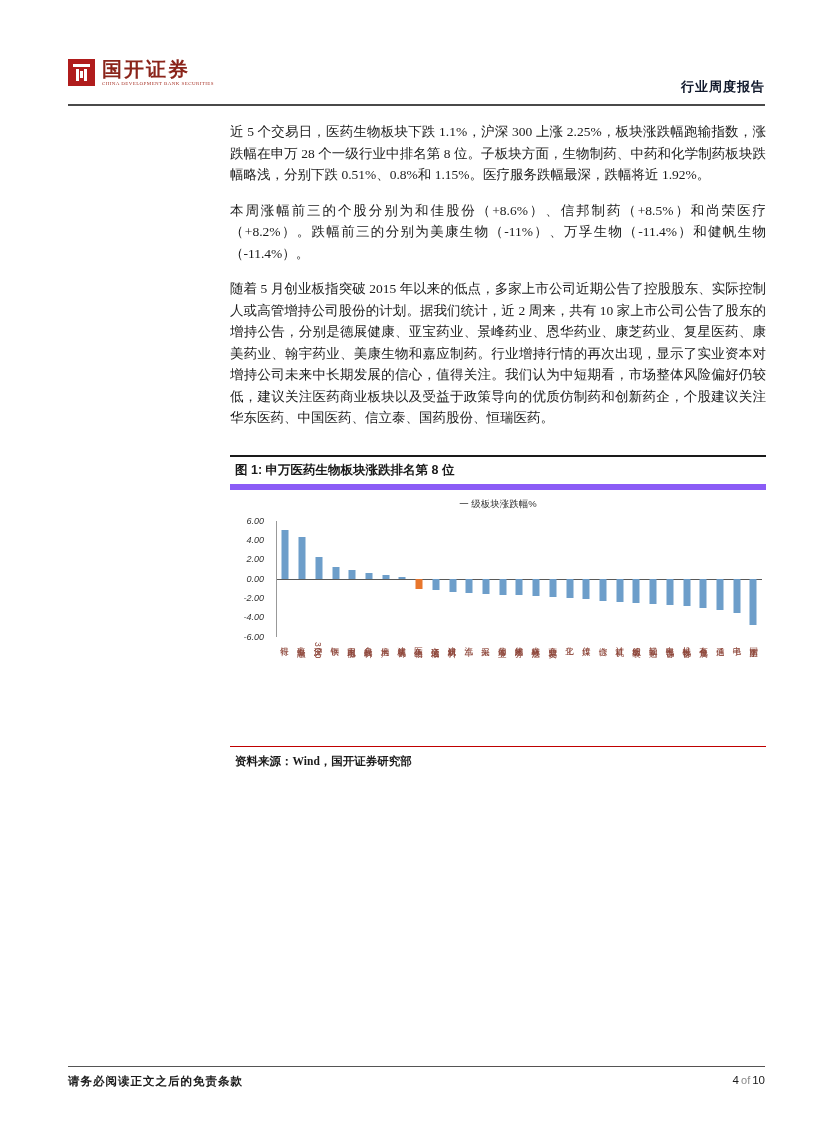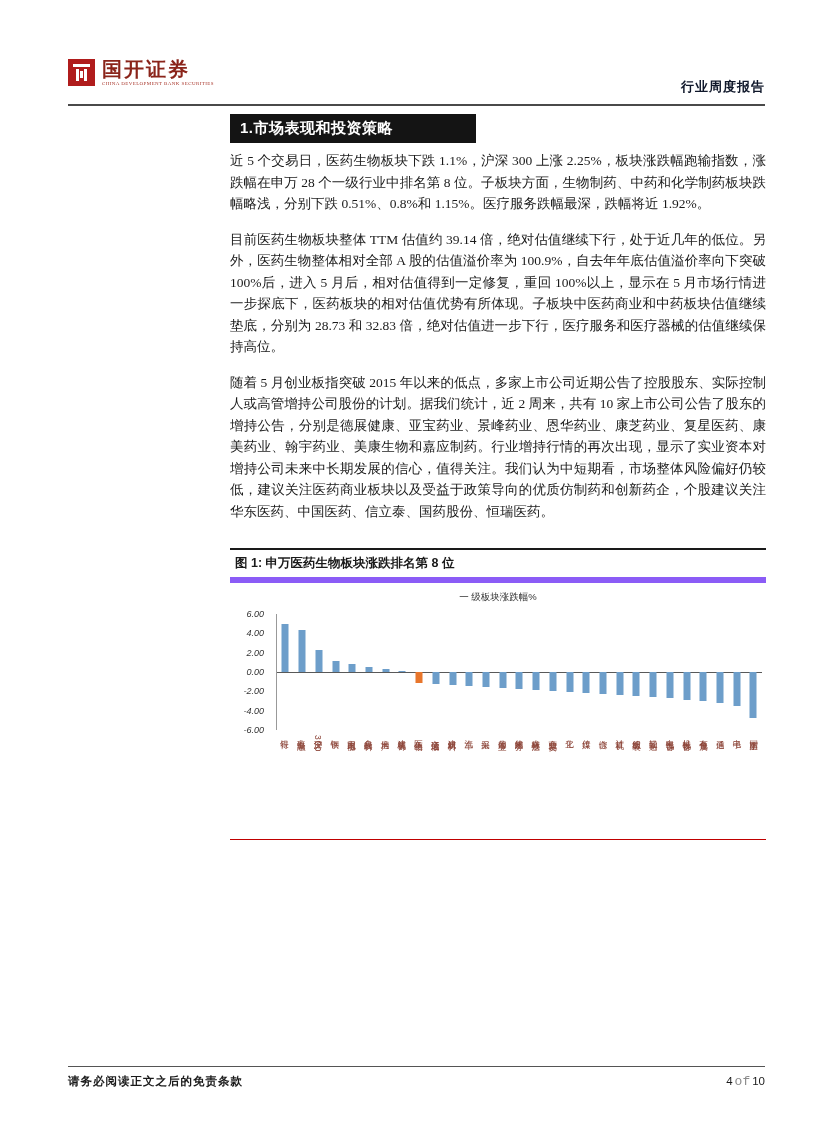--- a/index.html
+++ b/index.html
@@ -52,21 +52,21 @@
   .x-label-slot { flex:1 1 0; display:flex; justify-content:center; align-items:flex-start; overflow:hidden; }
   .x-label {
     writing-mode:vertical-rl; font-size:8.5px; color:#8c4438; line-height:9px;
     letter-spacing:1px; font-family:"Liberation Sans","DejaVu Sans",sans-serif; white-space:nowrap;
   }
   .fig-source { padding:7px 0 2px 5px; font-size:11.5px; font-weight:bold; }
   
   .footer-rule { position:absolute; left:68px; right:61px; top:1066px; border-top:1px solid #555; }
   .disclaimer { position:absolute; left:68px; top:1074px; font-size:11.5px; font-weight:bold; letter-spacing:1px; }
   .page-num { position:absolute; right:61px; top:1074px; font-size:11.5px; font-family:"Liberation Sans","DejaVu Sans",sans-serif; }
-  .page-num .of { color:#8a8a8a; font-size:13px; padding:0 2px;font-family:Liberation Mono, monospace; }
+  .page-num .of { color:#8a8a8a; font-size:11px; padding:0 2px; }
 </style>
 </head>
 <body>
 
 <div class="page">
 
   <div class="header">
     <div class="brand">
       <span class="logo-box">
         <svg width="27" height="27" viewBox="0 0 27 27">
@@ -80,24 +80,23 @@
       <span class="brand-text">
         <span class="brand-cn">国开证券</span>
         <span class="brand-en">CHINA DEVELOPMENT BANK SECURITIES</span>
       </span>
     </div>
     <div class="report-type">行业周度报告</div>
   </div>
   <div class="header-rule"></div>
 
   <div class="main">
-    <div class="section-title">1.市场表现和投资策略</div>
 
     <p class="para">近 5 个交易日，医药生物板块下跌 1.1%，沪深 300 上涨 2.25%，板块涨跌幅跑输指数，涨跌幅在申万 28 个一级行业中排名第 8 位。子板块方面，生物制药、中药和化学制药板块跌幅略浅，分别下跌 0.51%、0.8%和 1.15%。医疗服务跌幅最深，跌幅将近 1.92%。</p>
-    <p class="para">目前医药生物板块整体 TTM 估值约 39.14 倍，绝对估值继续下行，处于近几年的低位。另外，医药生物整体相对全部 A 股的估值溢价率为 100.9%，自去年年底估值溢价率向下突破 100%后，进入 5 月后，相对估值得到一定修复，重回 100%以上，显示在 5 月市场行情进一步探底下，医药板块的相对估值优势有所体现。子板块中医药商业和中药板块估值继续垫底，分别为 28.73 和 32.83 倍，绝对估值进一步下行，医疗服务和医疗器械的估值继续保持高位。</p>
+    <p class="para">本周涨幅前三的个股分别为和佳股份（+8.6%）、信邦制药（+8.5%）和尚荣医疗（+8.2%）。跌幅前三的分别为美康生物（-11%）、万孚生物（-11.4%）和健帆生物（-11.4%）。</p>
     <p class="para">随着 5 月创业板指突破 2015 年以来的低点，多家上市公司近期公告了控股股东、实际控制人或高管增持公司股份的计划。据我们统计，近 2 周来，共有 10 家上市公司公告了股东的增持公告，分别是德展健康、亚宝药业、景峰药业、恩华药业、康芝药业、复星医药、康美药业、翰宇药业、美康生物和嘉应制药。行业增持行情的再次出现，显示了实业资本对增持公司未来中长期发展的信心，值得关注。我们认为中短期看，市场整体风险偏好仍较低，建议关注医药商业板块以及受益于政策导向的优质仿制药和创新药企，个股建议关注华东医药、中国医药、信立泰、国药股份、恒瑞医药。</p>
 
     <div class="figure">
       <div class="fig-head">图 1:  申万医药生物板块涨跌排名第 8 位</div>
       <div class="chart">
         <div class="legend">一 级板块涨跌幅%</div>
         <div class="plot-wrap">
           <div class="y-axis" id="y-axis">
               <div class="y-tick" style="top: 0%;">6.00</div>
               <div class="y-tick" style="top: 16.6667%;">4.00</div>
@@ -281,20 +280,21 @@
               <div class="x-label">通信</div>
             </div>
             <div class="x-label-slot">
               <div class="x-label">电子</div>
             </div>
             <div class="x-label-slot">
               <div class="x-label">国防军工</div>
             </div>
           </div>
       </div>
+      <div class="fig-source">资料来源：Wind，国开证券研究部</div>
     </div>
   </div>
 
   <div class="footer-rule"></div>
   <div class="disclaimer">请务必阅读正文之后的免责条款</div>
   <div class="page-num"><span>4</span><span class="of">of</span><span>10</span></div>
 
 </div>
 
 </body></html>

